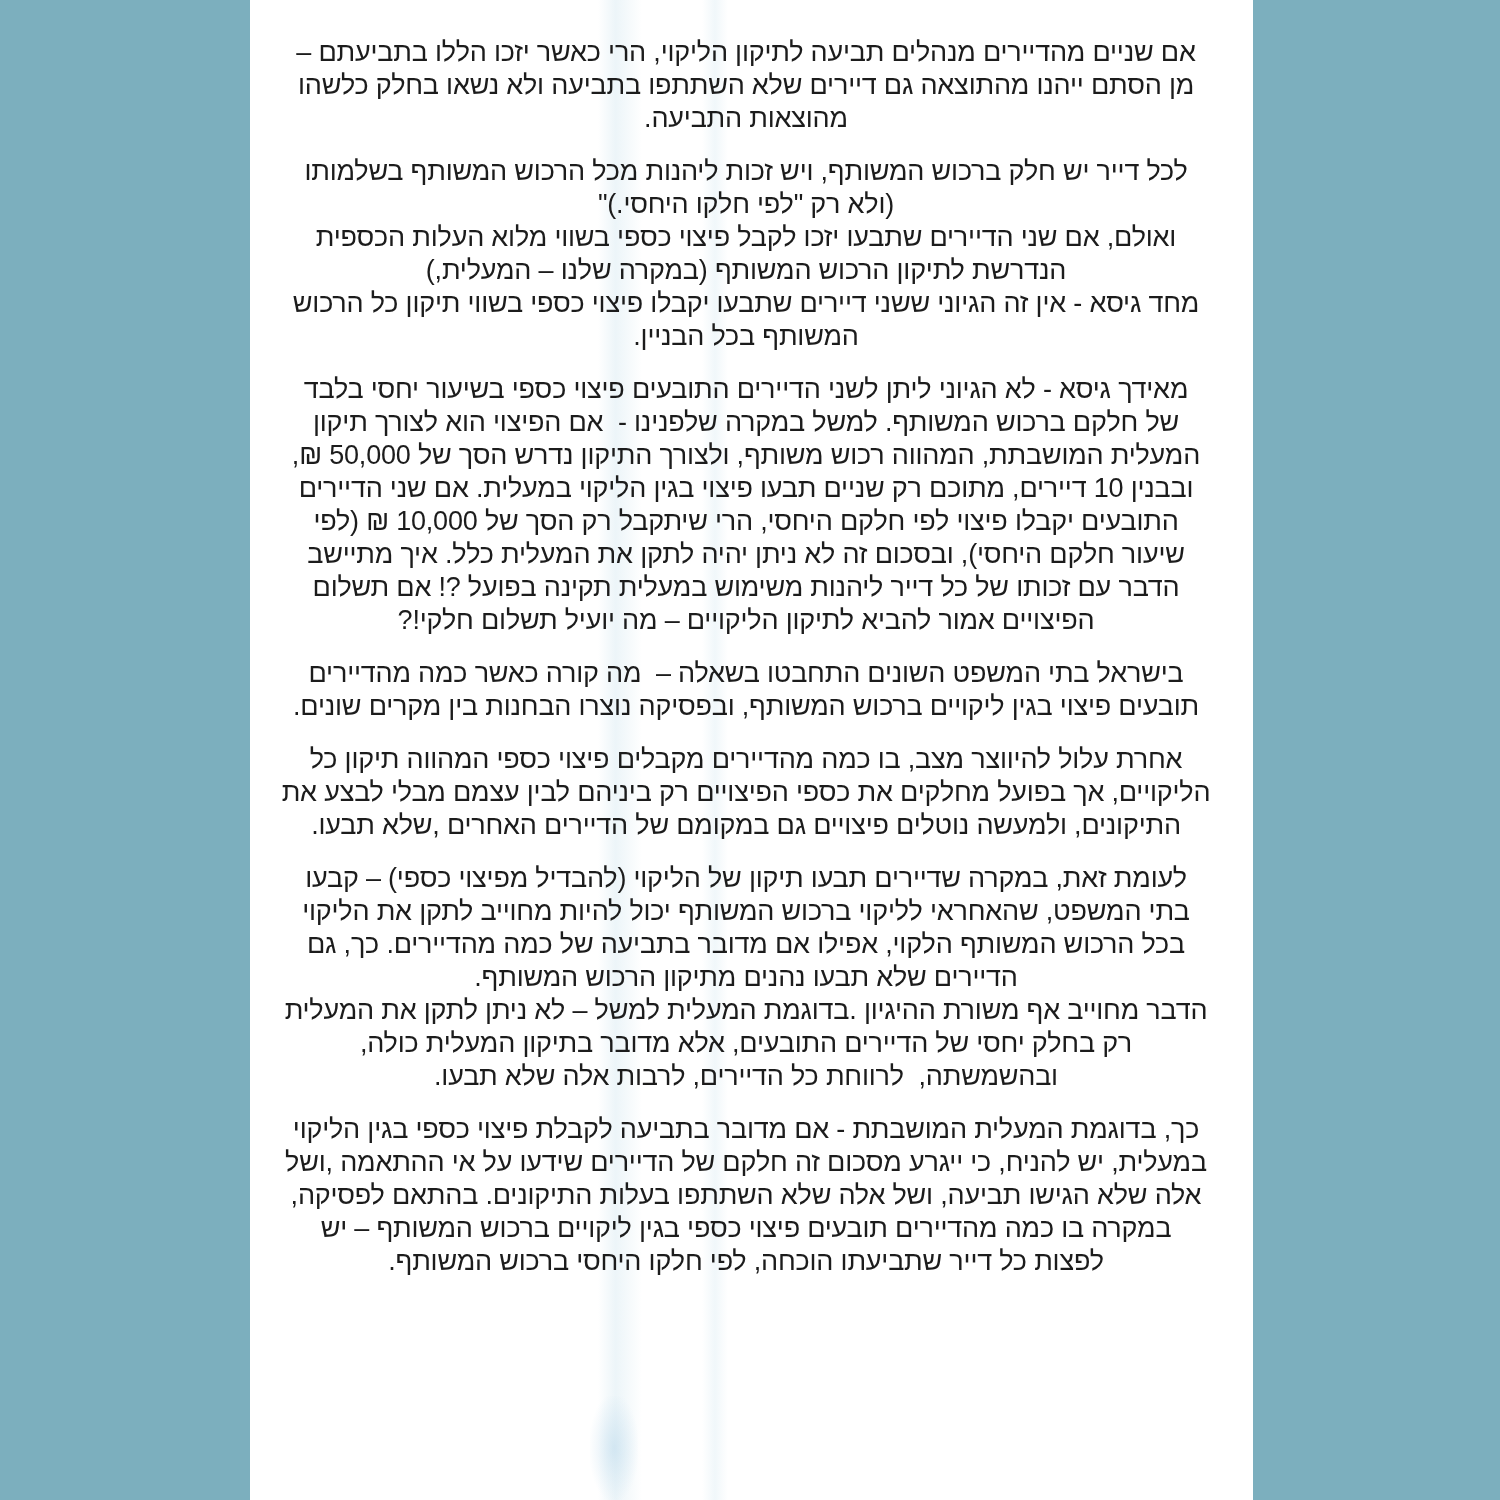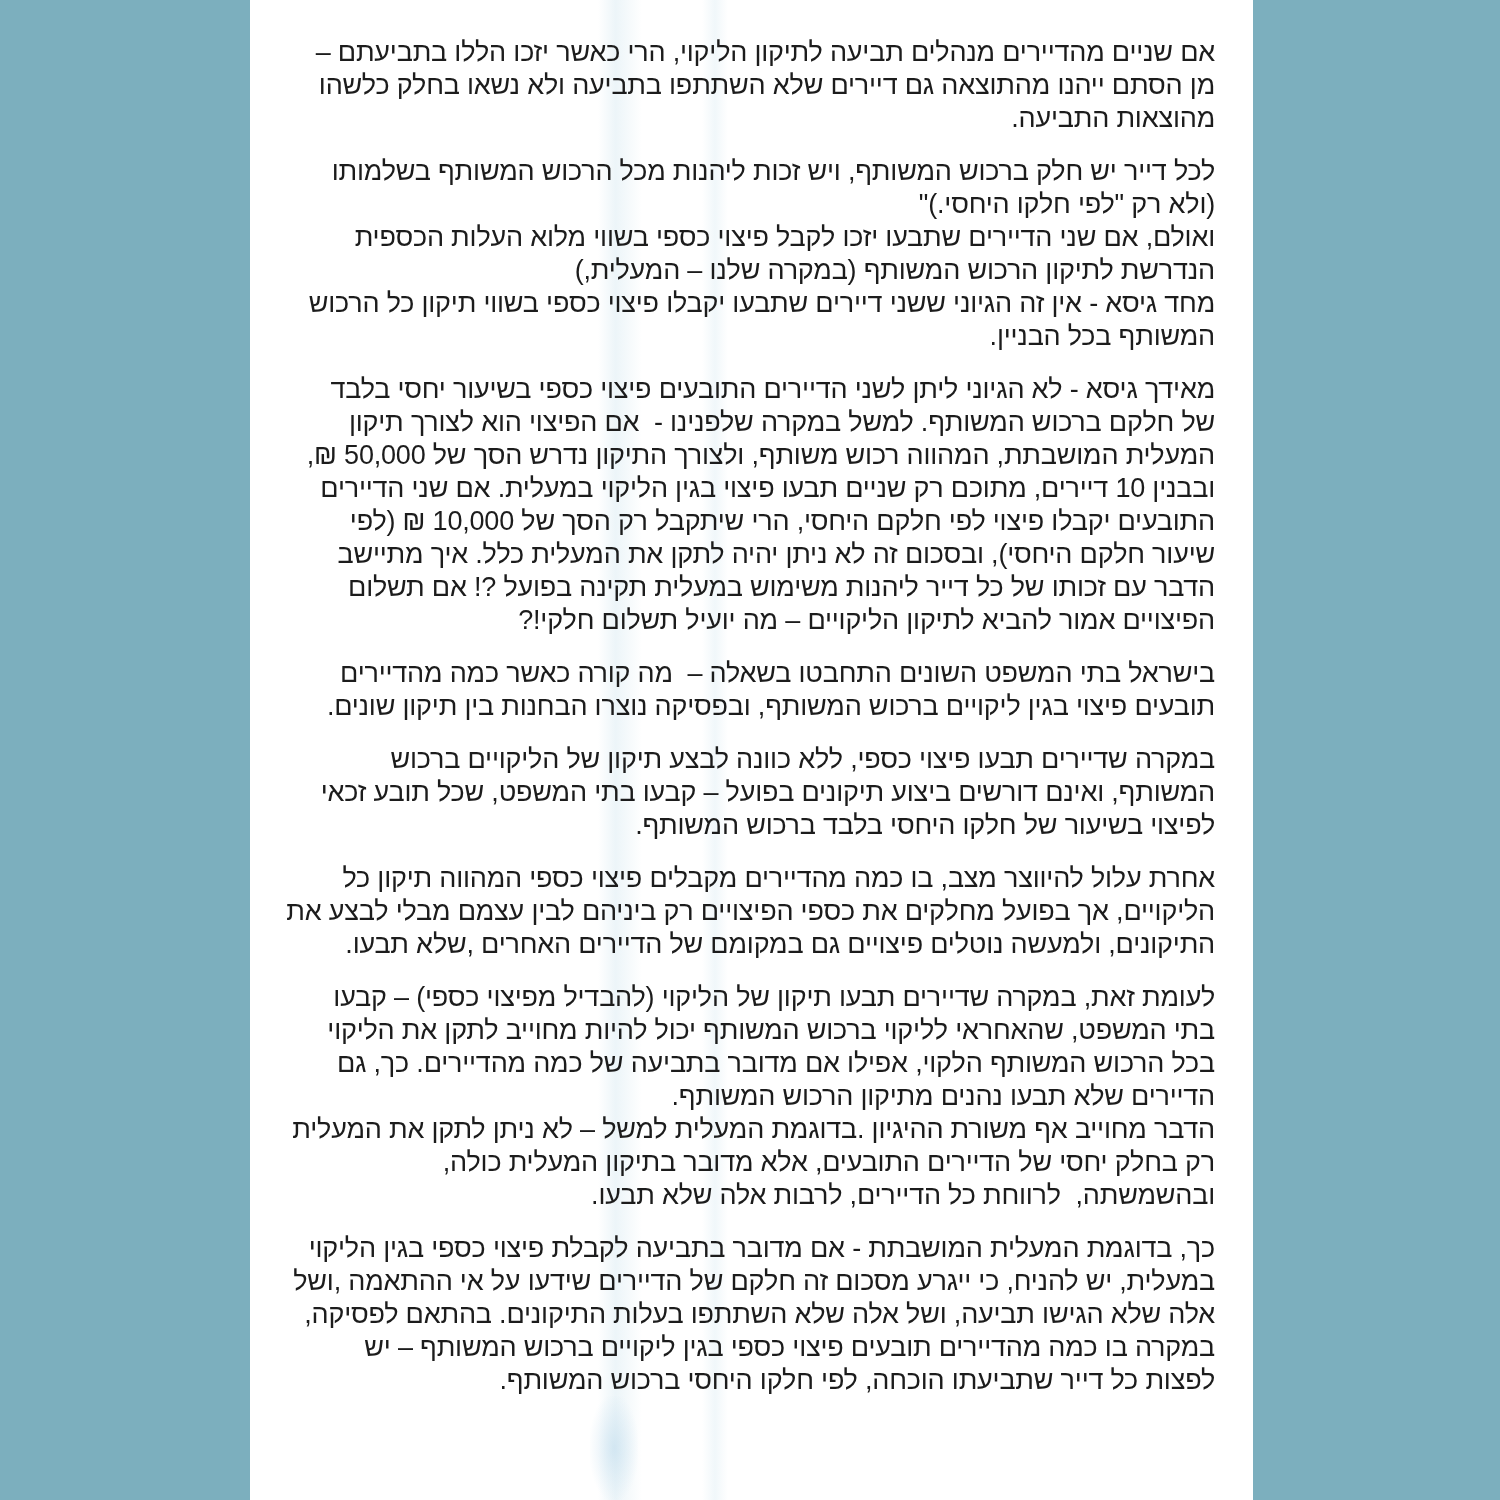--- a/index.html
+++ b/index.html
@@ -57,20 +57,21 @@
     text-align: right;
     font-family: "Liberation Sans", "DejaVu Sans", sans-serif;
     font-size: 27px;
     line-height: 33px;
     color: #1c1c1c;
     letter-spacing: -0.2px;
   }
   .textblock p {
     margin: 0 0 20px 0;
     white-space: pre-wrap;
+    text-align: center;
   }
 </style>
 </head>
 <body>
 
 <div class="stage">
   <div class="paper">
     <div class="scan-streak streak-a"></div>
     <div class="scan-streak streak-b"></div>
     <div class="blotch"></div>
@@ -86,24 +87,21 @@
 המשותף בכל הבניין.</p>
       <p>מאידך גיסא - לא הגיוני ליתן לשני הדיירים התובעים פיצוי כספי בשיעור יחסי בלבד
 של חלקם ברכוש המשותף. למשל במקרה שלפנינו -  אם הפיצוי הוא לצורך תיקון
 המעלית המושבתת, המהווה רכוש משותף, ולצורך התיקון נדרש הסך של 50,000 ₪,
 ובבנין 10 דיירים, מתוכם רק שניים תבעו פיצוי בגין הליקוי במעלית. אם שני הדיירים
 התובעים יקבלו פיצוי לפי חלקם היחסי, הרי שיתקבל רק הסך של 10,000 ₪ (לפי
 שיעור חלקם היחסי), ובסכום זה לא ניתן יהיה לתקן את המעלית כלל. איך מתיישב
 הדבר עם זכותו של כל דייר ליהנות משימוש במעלית תקינה בפועל ?! אם תשלום
 הפיצויים אמור להביא לתיקון הליקויים – מה יועיל תשלום חלקי!?</p>
       <p>בישראל בתי המשפט השונים התחבטו בשאלה –  מה קורה כאשר כמה מהדיירים
-תובעים פיצוי בגין ליקויים ברכוש המשותף, ובפסיקה נוצרו הבחנות בין תיקון שונים.</p>
-      <p>במקרה שדיירים תבעו פיצוי כספי, ללא כוונה לבצע תיקון של הליקויים ברכוש
-המשותף, ואינם דורשים ביצוע תיקונים בפועל – קבעו בתי המשפט, שכל תובע זכאי
-לפיצוי בשיעור של חלקו היחסי בלבד ברכוש המשותף.</p>
+תובעים פיצוי בגין ליקויים ברכוש המשותף, ובפסיקה נוצרו הבחנות בין מקרים שונים.</p>
       <p>אחרת עלול להיווצר מצב, בו כמה מהדיירים מקבלים פיצוי כספי המהווה תיקון כל
 הליקויים, אך בפועל מחלקים את כספי הפיצויים רק ביניהם לבין עצמם מבלי לבצע את
 התיקונים, ולמעשה נוטלים פיצויים גם במקומם של הדיירים האחרים ,שלא תבעו.</p>
       <p>לעומת זאת, במקרה שדיירים תבעו תיקון של הליקוי (להבדיל מפיצוי כספי) – קבעו
 בתי המשפט, שהאחראי לליקוי ברכוש המשותף יכול להיות מחוייב לתקן את הליקוי
 בכל הרכוש המשותף הלקוי, אפילו אם מדובר בתביעה של כמה מהדיירים. כך, גם
 הדיירים שלא תבעו נהנים מתיקון הרכוש המשותף.
 הדבר מחוייב אף משורת ההיגיון .בדוגמת המעלית למשל – לא ניתן לתקן את המעלית
 רק בחלק יחסי של הדיירים התובעים, אלא מדובר בתיקון המעלית כולה,
 ובהשמשתה,  לרווחת כל הדיירים, לרבות אלה שלא תבעו.</p>

